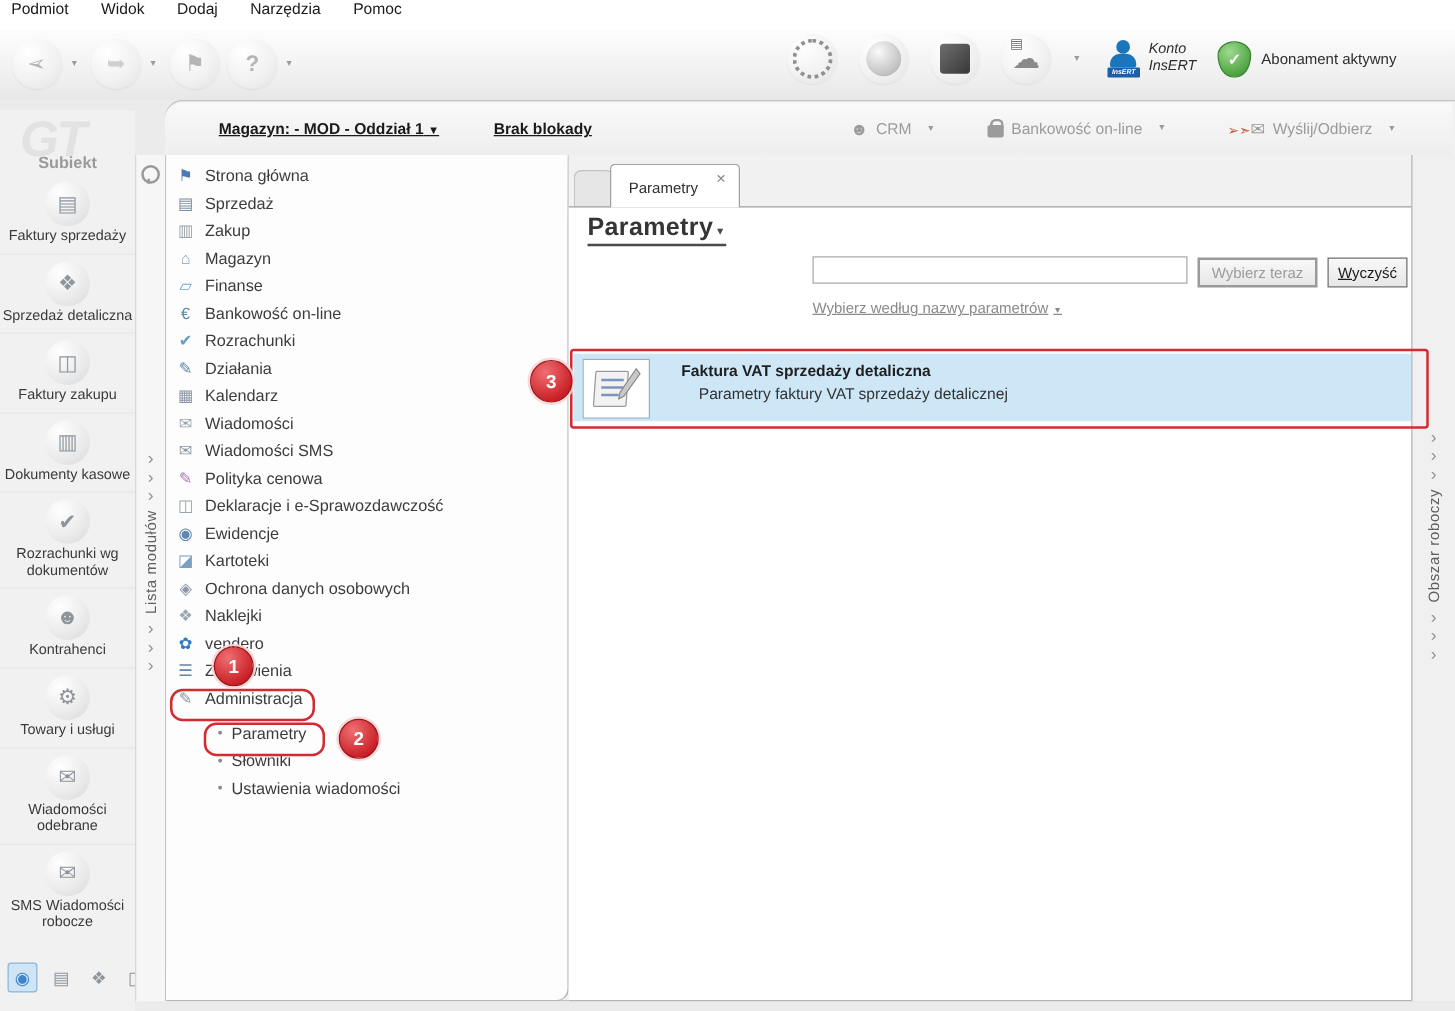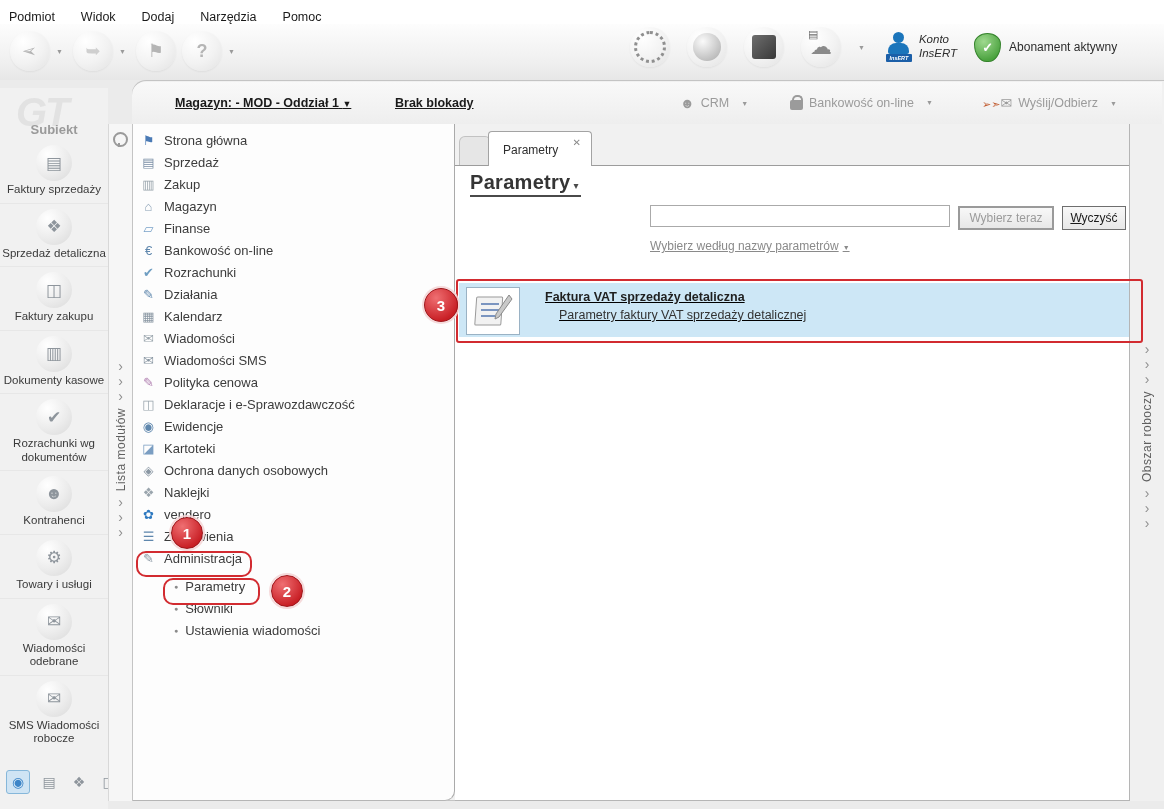--- a/index.html
+++ b/index.html
@@ -1,20 +1,20 @@
 <!DOCTYPE html>
 <html lang="pl"><head>
 <meta charset="utf-8">
 <style>
   html,body{margin:0;padding:0;}
   body{font-family:"Liberation Sans",sans-serif;background:#fff;}
   #screen{position:relative;width:1164px;height:809px;overflow:hidden;background:#ebebeb;}
 
   
-  #menubar{position:absolute;left:0;top:0;width:1164px;height:24px;background:#fff;display:flex;align-items:flex-end;gap:26px;padding-left:9px;box-sizing:border-box;}
+  #menubar{position:absolute;left:0;top:0;width:1164px;height:24px;background:#fff;display:flex;align-items:flex-start;gap:26px;padding-left:9px;box-sizing:border-box;}
   .menu-item{font-size:12.5px;color:#1a1a1a;cursor:default;}
 
   
   #toolbar{position:absolute;left:0;top:24px;width:1164px;height:56px;background:linear-gradient(#fdfdfd,#efefef 70%,#e7e7e7);}
   .tool-left{position:absolute;left:10px;top:7px;display:flex;align-items:center;gap:6px;}
   .round-btn{width:40px;height:40px;border-radius:50%;background:radial-gradient(circle at 32% 26%,#ffffff,#f2f2f2 55%,#e2e2e2);display:flex;align-items:center;justify-content:center;box-shadow:0 1px 2px rgba(0,0,0,0.06);}
   .round-btn .g{font-size:18px;color:#b5b5b5;}
   .g.flip{transform:scaleX(-1);display:inline-block;}
   .g.dim{color:#cfcfcf;}
   .caret{font-size:7px;color:#9a9a9a;margin:0 4px 0 0;}
@@ -95,21 +95,21 @@
   #page-title{font-size:20px;font-weight:bold;color:#353535;letter-spacing:0.3px;}
   .title-caret{font-size:10px;color:#4a4a4a;margin-left:3px;}
   .title-caret::before{content:"▾";}
   #search-input{position:absolute;left:195px;top:39px;width:300px;height:22px;border:1px solid #aaaaaa;box-sizing:border-box;font-size:12.5px;padding:0 4px;}
   .btn{position:absolute;top:40px;height:24px;font-size:12px;display:flex;align-items:center;justify-content:center;box-sizing:border-box;background:linear-gradient(#f8f8f8,#e7e7e7);}
   #btn-select{left:503px;width:96px;border:2px solid #9a9a9a;color:#9b9b9b;}
   #btn-clear{left:607px;width:64px;border:1px solid #6e6e6e;color:#1a1a1a;}
   #btn-clear .u{text-decoration:underline;}
   #filter-link{position:absolute;left:195px;top:73px;font-size:12px;color:#8a8a8a;text-decoration:underline;}
   #filter-link .caret{color:#8a8a8a;font-size:7px;margin-left:4px;}
-  #result-row{position:absolute;left:4px;top:117px;width:672px;height:54px;background:#cde7f6;display:flex;align-items:flex-start;text-decoration:underline;}
+  #result-row{position:absolute;left:4px;top:117px;width:672px;height:54px;background:#cde7f6;display:flex;align-items:flex-start;}
   #result-ico{width:52px;height:46px;margin:4px 0 0 7px;background:#fff;border:1px solid #9ab2c4;display:flex;align-items:center;justify-content:center;}
   #result-text{margin:7px 0 0 25px;}
   #result-title{font-size:12.5px;font-weight:bold;color:#1f1f1f;}
   #result-desc{font-size:12.5px;color:#333;margin:4px 0 0 14px;}
 
   
   .ann-rect{position:absolute;border:2px solid #d22b30;border-radius:10px;pointer-events:none;z-index:9;}
   .ann-circle{position:absolute;width:30px;height:30px;border-radius:50%;background:radial-gradient(circle at 35% 28%,#ef6f72,#c81e24 75%);border:1px solid #9e151a;box-shadow:0 0 0 2px rgba(244,214,215,0.9);color:#fff;font-size:15px;font-weight:bold;display:flex;align-items:center;justify-content:center;pointer-events:none;z-index:10;}
 </style>
 </head>

